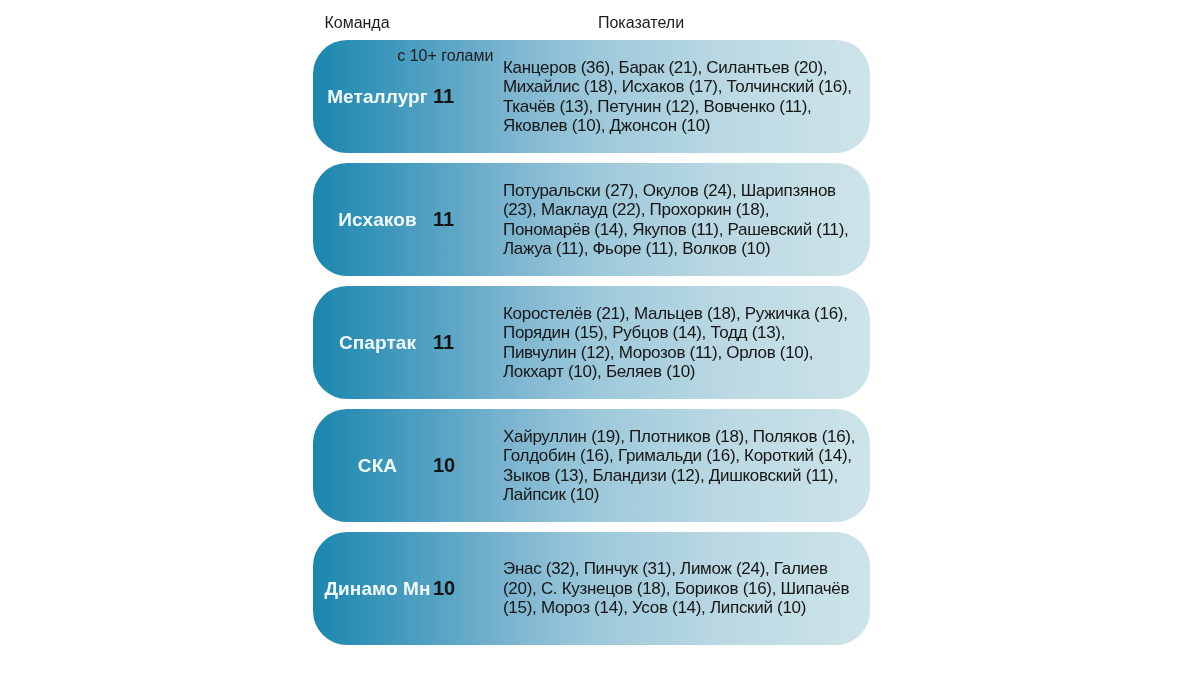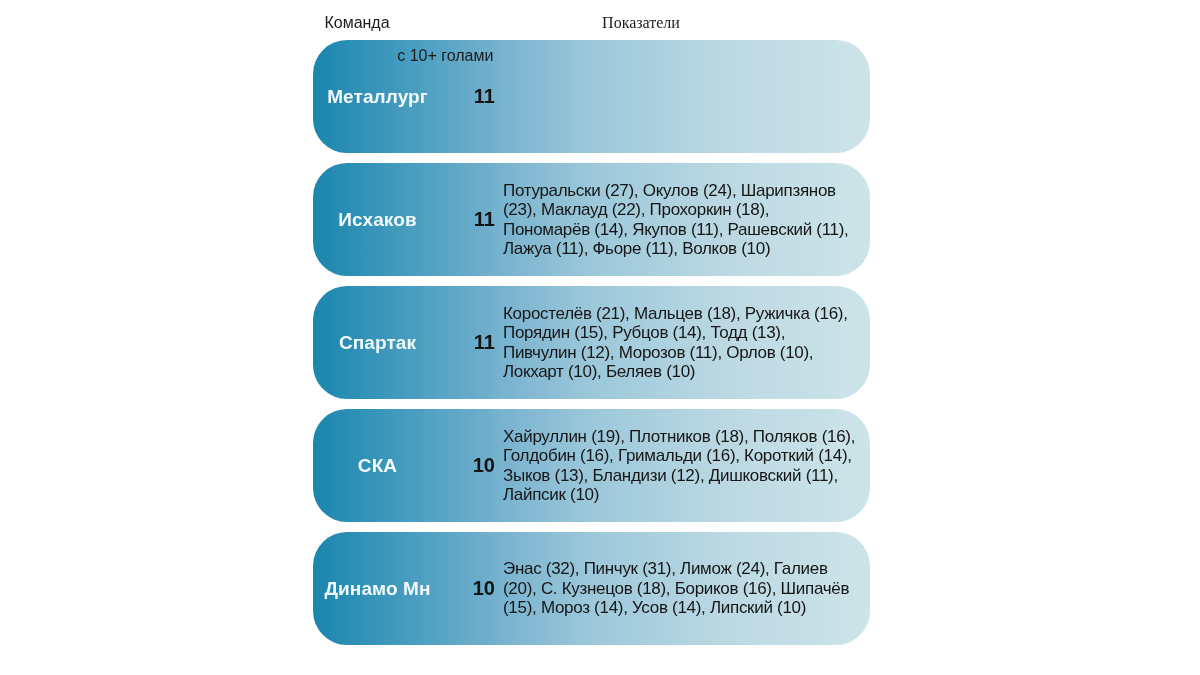--- a/index.html
+++ b/index.html
@@ -30,21 +30,21 @@
     position: absolute;
     top: 22px;
     transform: translate(-50%, -50%);
     font-size: 16px;
     line-height: 19px;
     white-space: nowrap;
     color: #1c1c1c;
   }
   .th-team    { left: 44px; }
   .th-count   { left: 138px; text-align: left; display: flex; flex-direction: column; gap: 47px; }
-  .th-players { left: 328px; font-family: Liberation Serif, serif; }
+  .th-players { left: 328px; }
   
   .row {
     height: 113px;
     margin-bottom: 10px;
     border-radius: 34px;
     background: linear-gradient(to right,
       #1a86ae 0%,
       #4fa0c2 20%,
       #7db5d0 36%,
       #9cc8da 50%,
@@ -57,21 +57,21 @@
   .team {
     padding-left: 9px;
     text-align: center;
     font-weight: bold;
     font-size: 19px;
     color: #f3fafc;
     white-space: nowrap;
     letter-spacing: 0.1px;
   }
   .count {
-    text-align: right;
+    text-align: left;
     font-weight: bold;
     font-size: 20px;
     color: #141414;
   }
   .players {
     padding: 0 12px 0 8px;
     font-size: 17px;
     line-height: 19.5px;
     letter-spacing: -0.3px;
     color: #161616;
@@ -87,20 +87,21 @@
     <span class="th th-count">
       <span>Число игроков</span>
       <span>с 10+ голами</span>
     </span>
     <span class="th th-players">Показатели</span>
   </div>
 
   <div class="row">
     <div class="team">Металлург</div>
     <div class="count">11</div>
+    <div class="players">Канцеров (36), Барак (21), Силантьев (20), Михайлис (18), Исхаков (17), Толчинский (16), Ткачёв (13), Петунин (12), Вовченко (11), Яковлев (10), Джонсон (10)</div>
   </div>
 
   <div class="row">
     <div class="team">Исхаков</div>
     <div class="count">11</div>
     <div class="players">Потуральски (27), Окулов (24), Шарипзянов (23), Маклауд (22), Прохоркин (18), Пономарёв (14), Якупов (11), Рашевский (11), Лажуа (11), Фьоре (11), Волков (10)</div>
   </div>
 
   <div class="row">
     <div class="team">Спартак</div>

